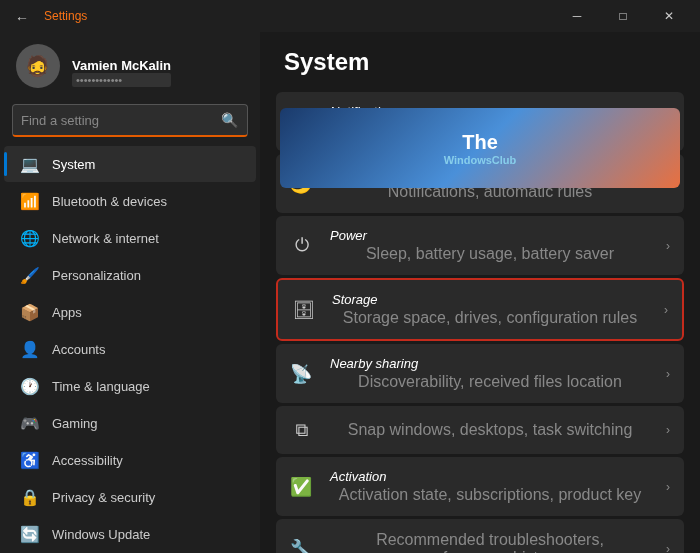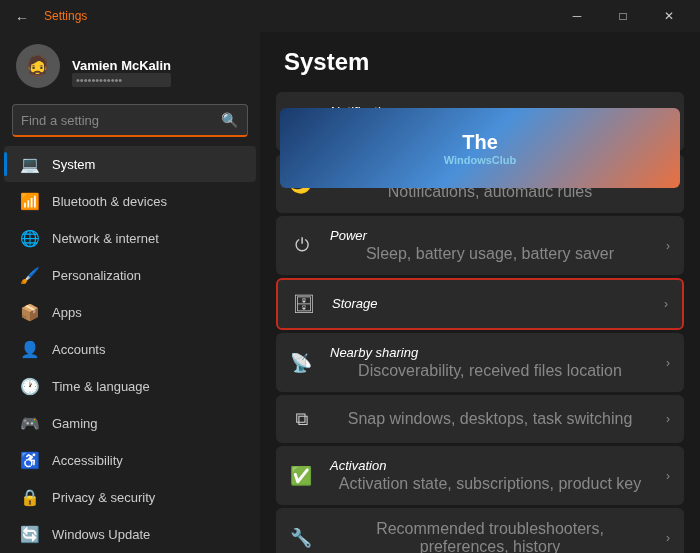--- a/index.html
+++ b/index.html
@@ -358,20 +358,21 @@
     <div class="settings-item-text">
       <div class="settings-item-title">Power</div>
       <div class="settings-item-desc">Sleep, battery usage, battery saver</div>
     </div>
     <span class="settings-item-chevron">›</span>
   </div>
           <div class="settings-item highlighted">
     <span class="settings-item-icon">🗄</span>
     <div class="settings-item-text">
       <div class="settings-item-title">Storage</div>
+      <div class="settings-item-desc">Storage space, drives, configuration rules</div>
     </div>
     <span class="settings-item-chevron">›</span>
   </div>
           <div class="settings-item">
     <span class="settings-item-icon">📡</span>
     <div class="settings-item-text">
       <div class="settings-item-title">Nearby sharing</div>
       <div class="settings-item-desc">Discoverability, received files location</div>
     </div>
     <span class="settings-item-chevron">›</span>

